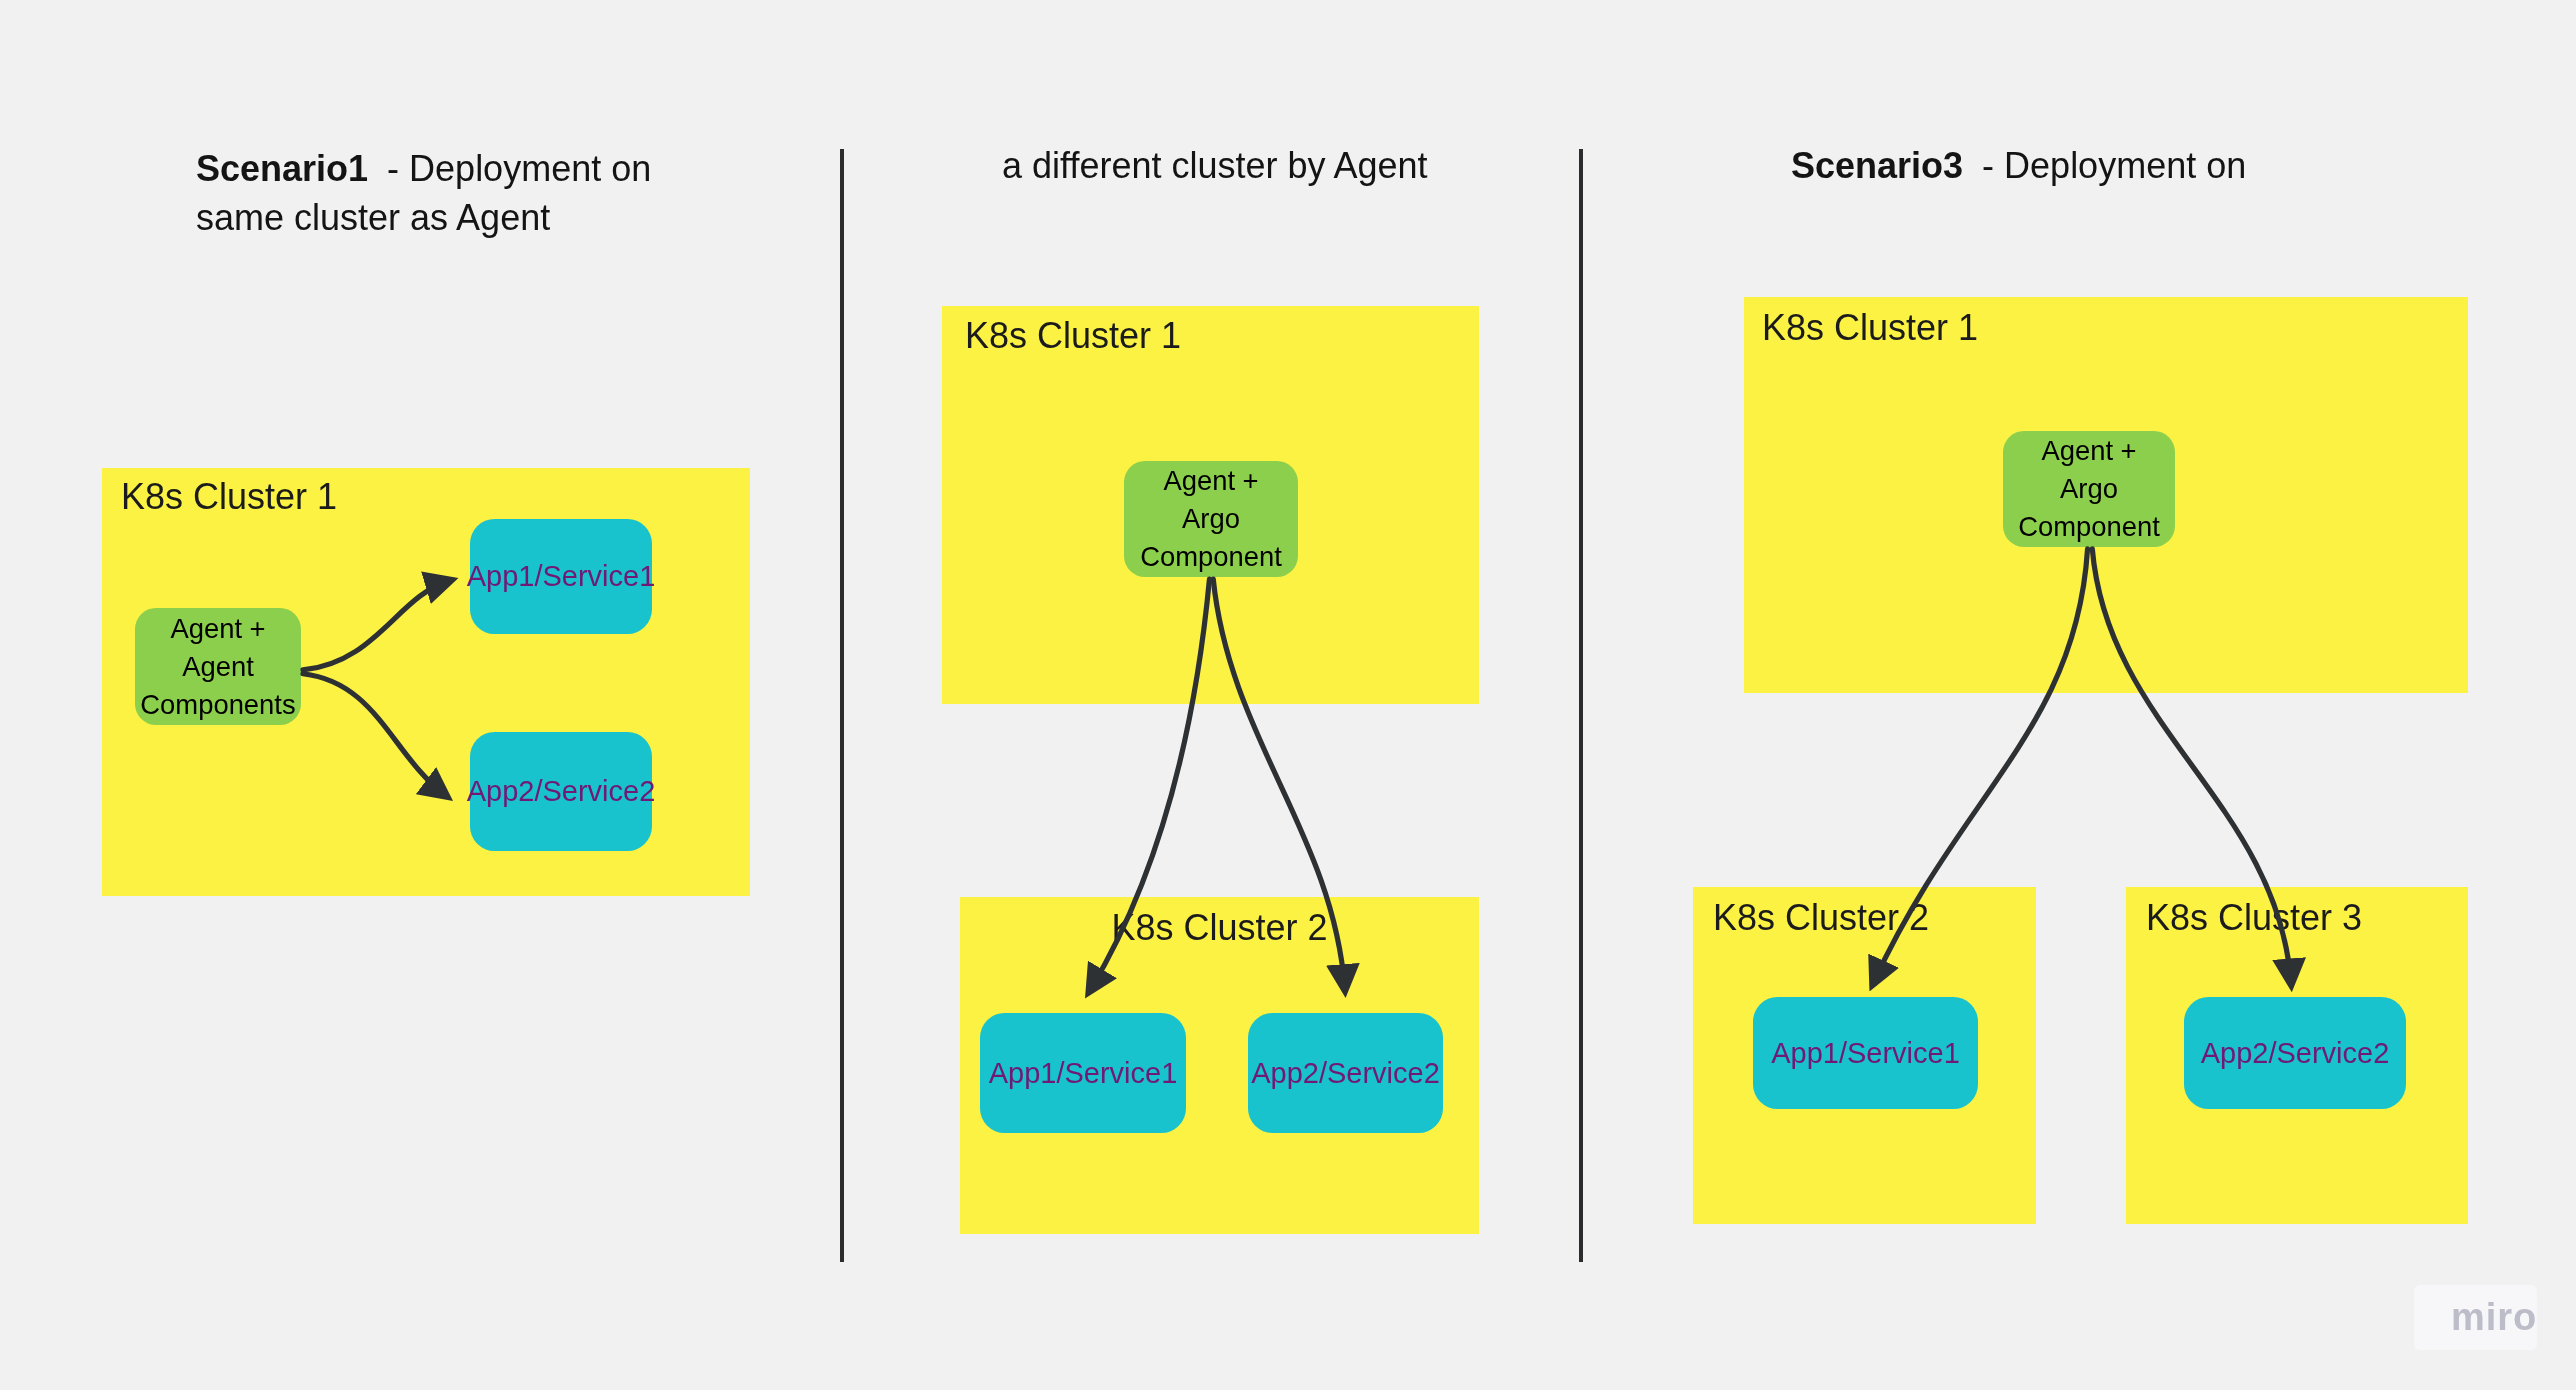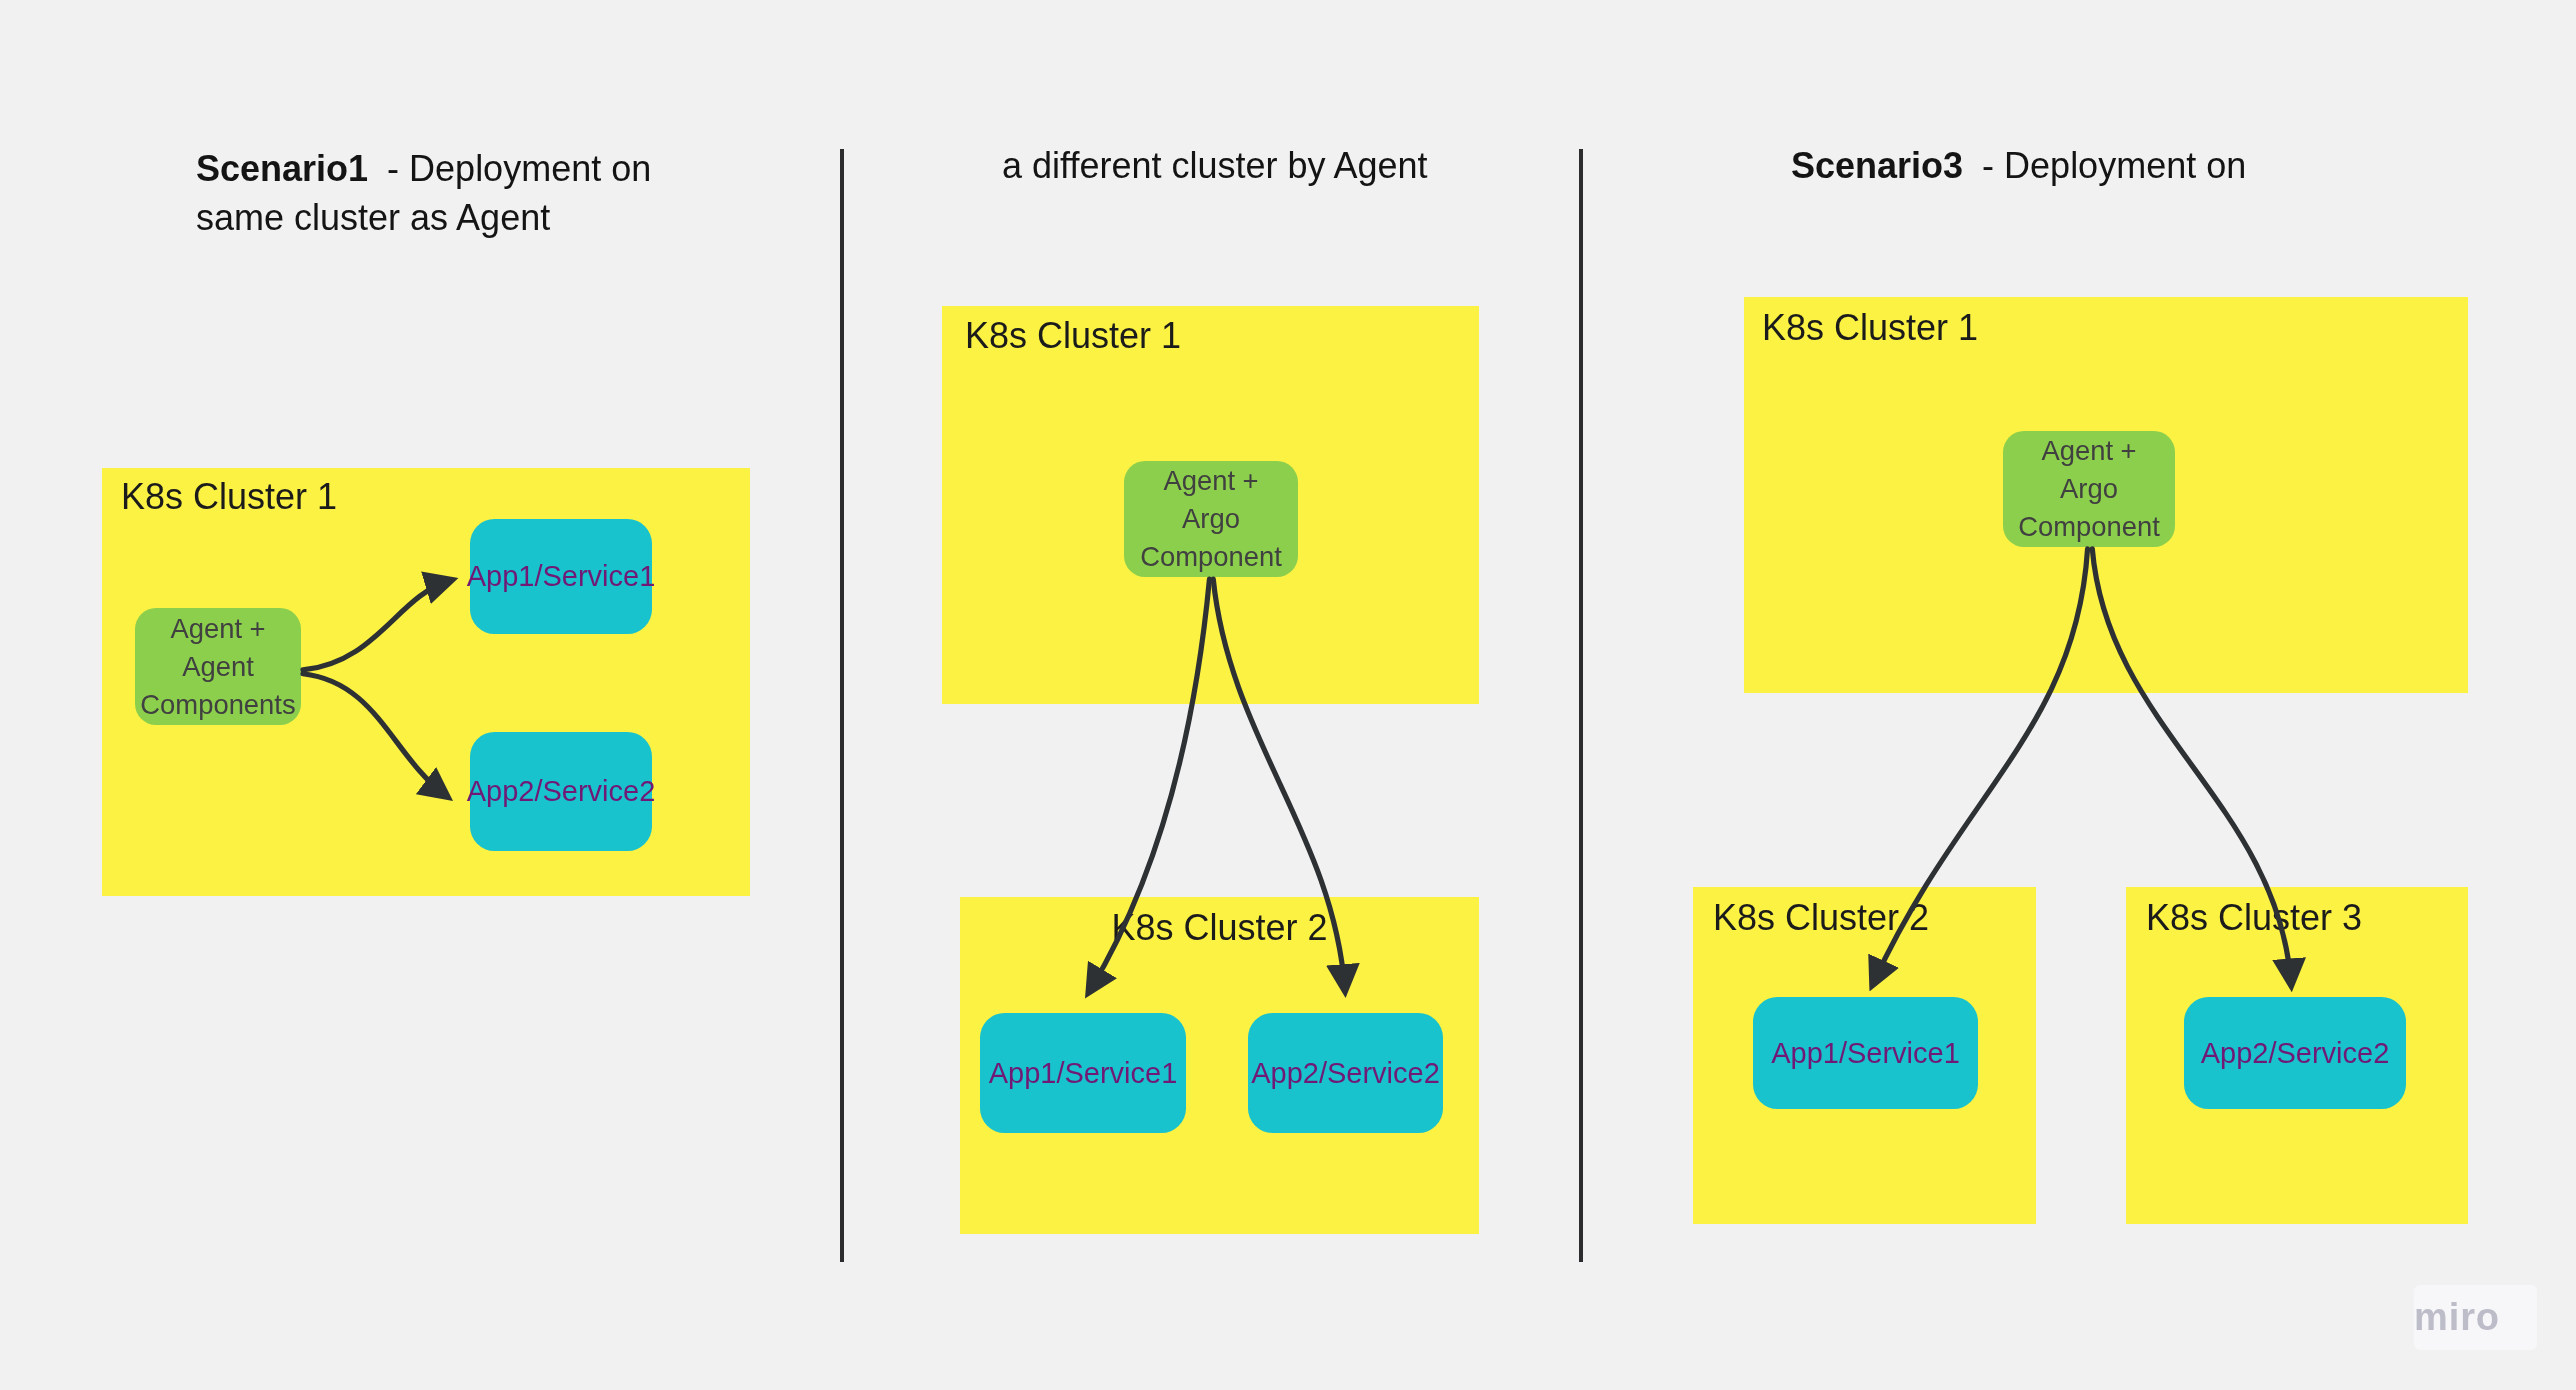--- a/index.html
+++ b/index.html
@@ -33,34 +33,34 @@
   }
   .cluster-label.centered{text-align:center;}
   .note{
     position:absolute;
     display:flex;flex-direction:column;
     align-items:center;justify-content:center;
     text-align:center;
   }
   .green{
     background:#8CCF4D;border-radius:21px;
-    font-size:27.4px;line-height:38px;color:#404040;
+    font-size:27.4px;line-height:38px;color:#000000;
   }
   .cyan{
     background:#18C3CE;border-radius:24.6px;
     font-size:29px;color:#701a75;
   }
   #arrows{
     position:absolute;left:0;top:0;
     pointer-events:none;
   }
   #watermark{
     position:absolute;left:2414px;top:1285px;width:123px;height:65px;
     background:#F7F7FA;border-radius:5.7px;
-    display:flex;align-items:center;justify-content:flex-start;
+    display:flex;align-items:center;justify-content:flex-end;
     font-size:38px;font-weight:700;letter-spacing:0.9px;color:#BDBDC9;
   }
 </style>
 </head>
 <body>
 
 <div id="board">
 
   <div class="divider" style="left:840px;"></div>
   <div class="divider" style="left:1579px;"></div>

